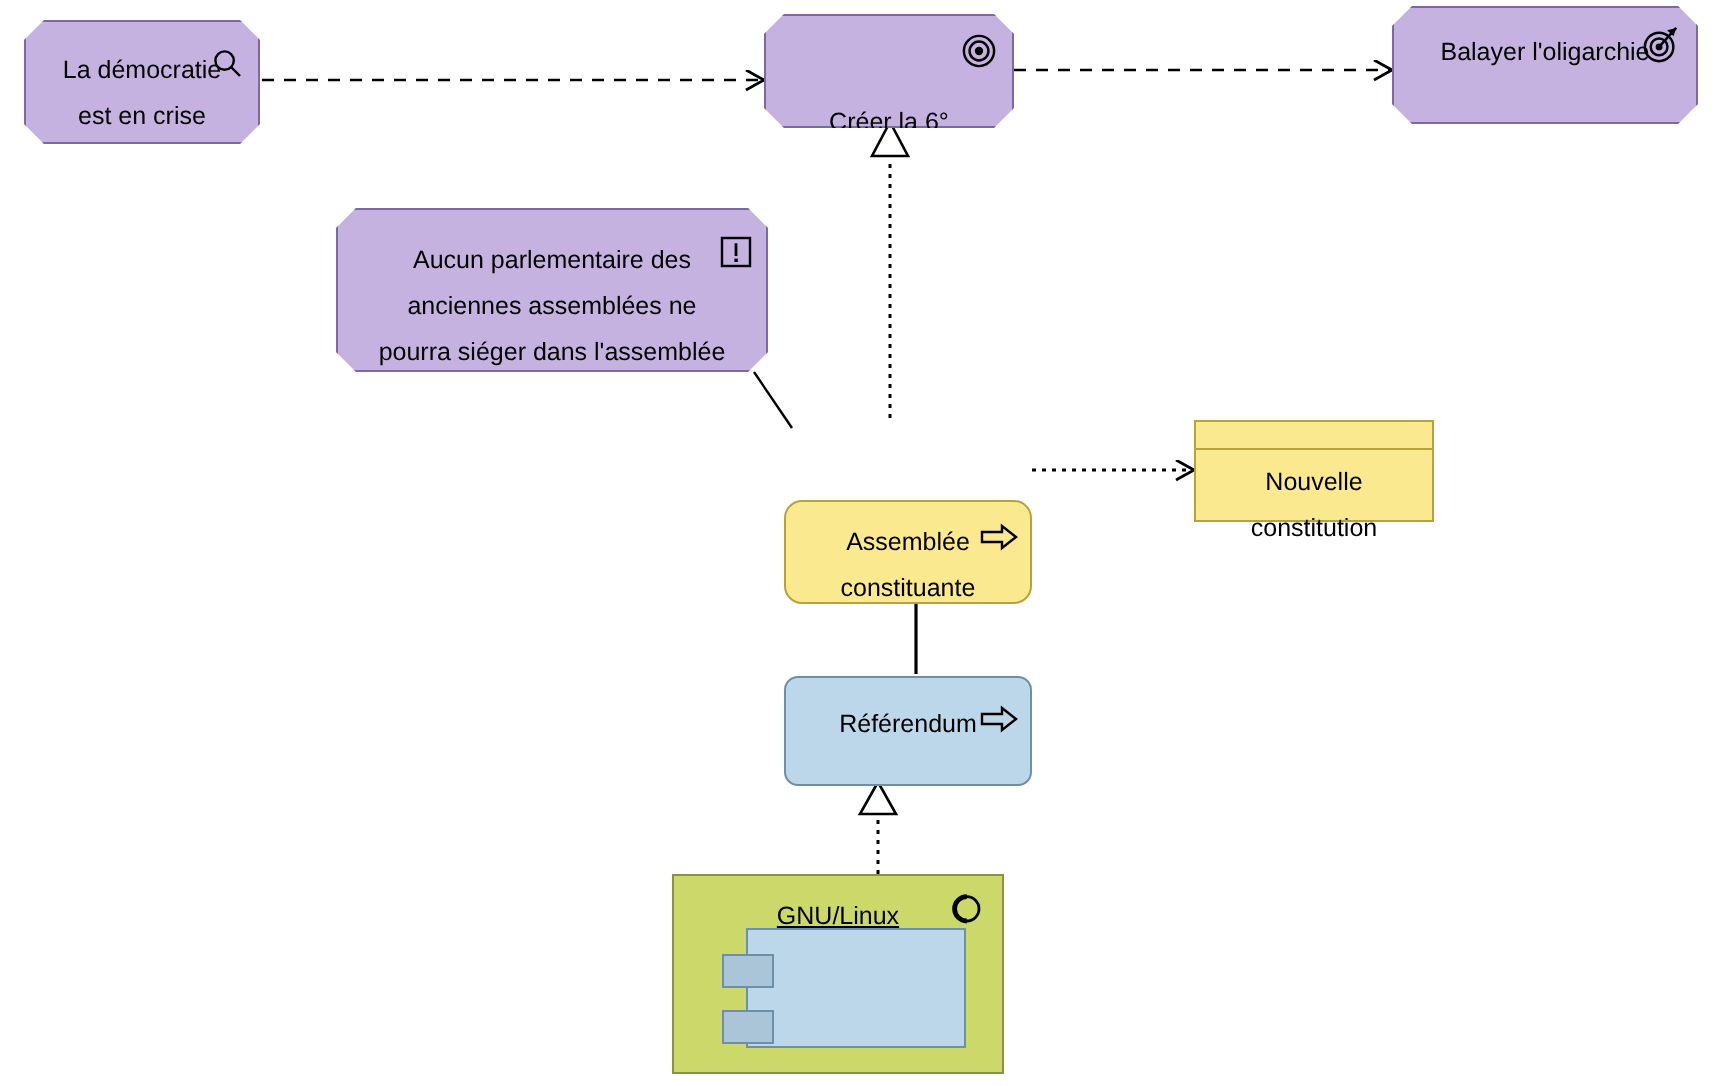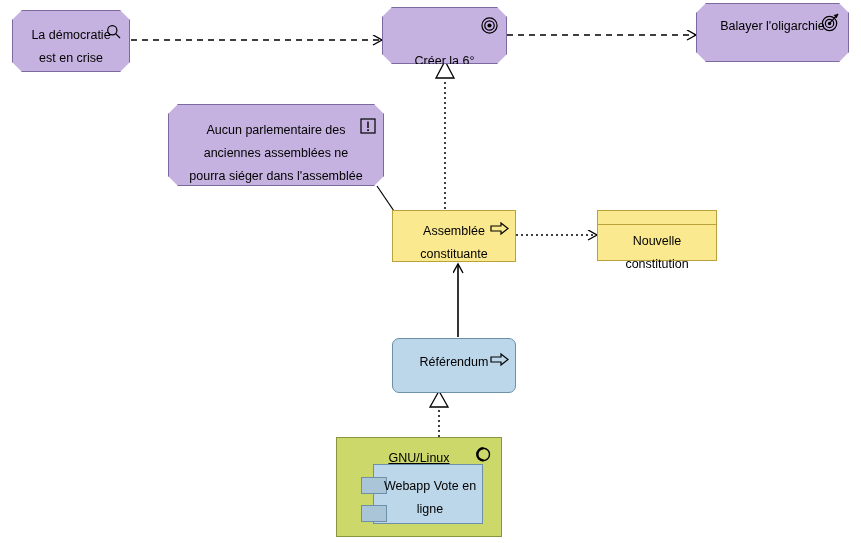--- a/index.html
+++ b/index.html
@@ -36,21 +36,22 @@
   .motivation {
     background: #c6b2e0;
     border: 1px solid #7a6aa0;
     clip-path: polygon(10px 0, calc(100% - 10px) 0, 100% 10px, 100% calc(100% - 10px),
                        calc(100% - 10px) 100%, 10px 100%, 0 calc(100% - 10px), 0 10px);
   }
   
   .process-business {
     background: #fbe98f;
     border: 1px solid #b9a23a;
-    border-radius: 0;
+    border-radius: 9px;
+    margin-top: 40px;
   }
   .process-app {
     background: #bcd7ea;
     border: 1px solid #6d8fa8;
     border-radius: 7px;
   }
   
   .object {
     background: #fbe98f;
     border: 1px solid #b9a23a;
@@ -230,18 +231,16 @@
     <span class="icon" style="right:10px; top:8px;">
       <svg width="16" height="16" viewBox="0 0 16 16">
         <circle cx="8.4" cy="8.4" r="6.1" fill="none" stroke="#000" stroke-width="1.4"></circle>
         <path d="M8.4,2.3 A6.1,6.1 0 0 0 8.4,14.5" fill="none" stroke="#000" stroke-width="2.4"></path>
       </svg>
     </span>
 
     <div class="component" style="left:36px; top:26px; width:110px; height:60px;">
       <div class="tab t1"></div>
       <div class="tab t2"></div>
-      <div class="node-label" style="top:10px; left:8px; right:4px;">Webapp Vote en
-ligne</div>
     </div>
   </div>
 
 </div>
 
 </body></html>

